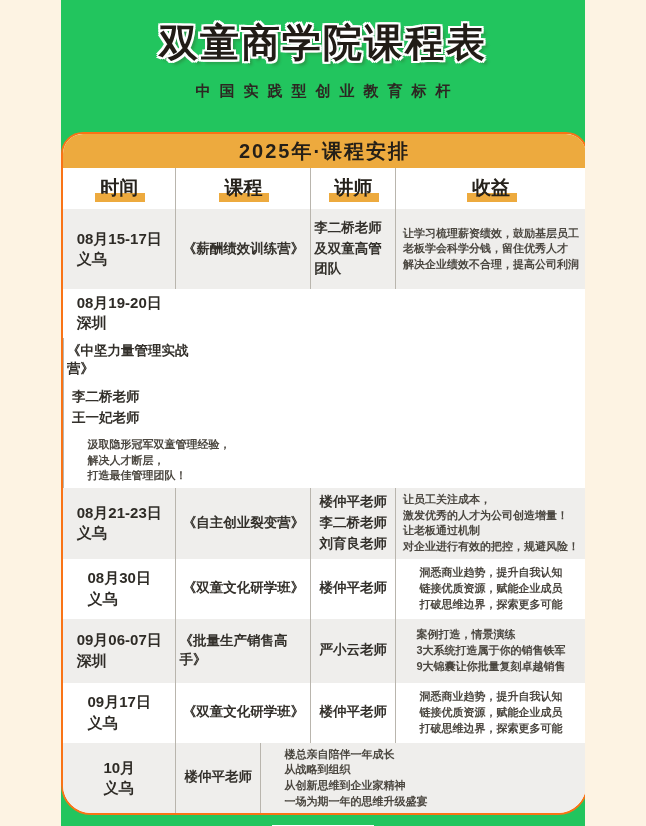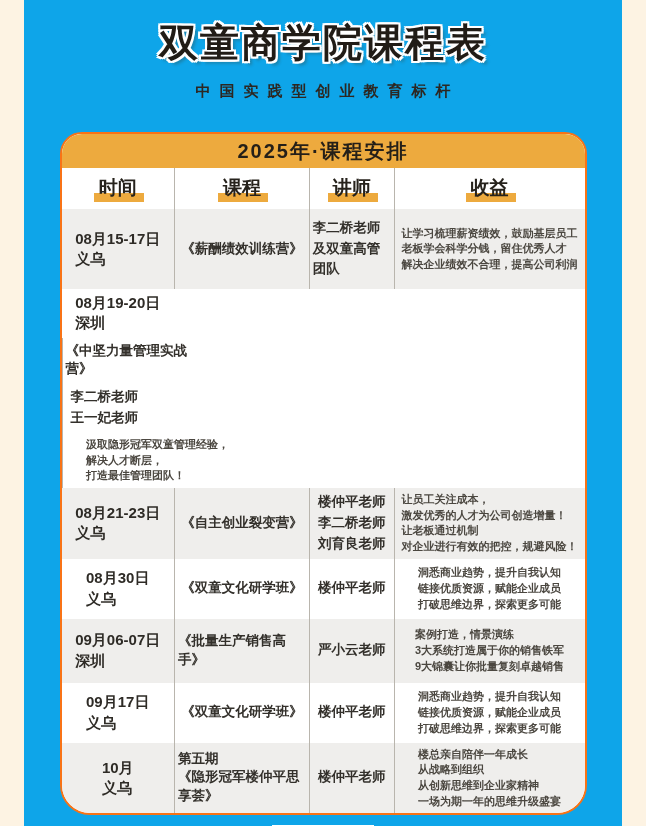--- a/index.html
+++ b/index.html
@@ -1,22 +1,22 @@
 <!DOCTYPE html>
 <html><head>
 <meta charset="utf-8">
 <style>
   * { margin: 0; padding: 0; box-sizing: border-box; }
   html,body { background: #fdf3e3; }
   body { font-family: "Liberation Sans", "DejaVu Sans", sans-serif; }
   .page {
     position: relative;
-    width: 598px; height: 826px;
+    width: 524px; height: 826px;
     margin: 0 auto;
-    background: #0ea5e9;
+    background: #22c55e;
     overflow: hidden;
   }
   
   .poster-title {
     padding-top: 16px;
     text-align: center;
     font-size: 39px;
     font-weight: 900;
     letter-spacing: 2px;
     color: #211c16;
@@ -235,22 +235,20 @@
 义乌</div>
         <div class="tcell col-course cell-course">《双童文化研学班》</div>
         <div class="tcell col-lecturer cell-lecturer">楼仲平老师</div>
         <div class="tcell col-benefit cell-benefit">洞悉商业趋势，提升自我认知
 链接优质资源，赋能企业成员
 打破思维边界，探索更多可能</div>
       </div>
       <div class="trow tbody-row">
         <div class="tcell col-time cell-time">10月
 义乌</div>
-        <div class="tcell col-course cell-course">第五期
-《隐形冠军楼仲平思享荟》</div>
         <div class="tcell col-lecturer cell-lecturer">楼仲平老师</div>
         <div class="tcell col-benefit cell-benefit">楼总亲自陪伴一年成长
 从战略到组织
 从创新思维到企业家精神
 一场为期一年的思维升级盛宴</div>
       </div>
     </div>
   </div>
 
   <div class="qr-wrap">

